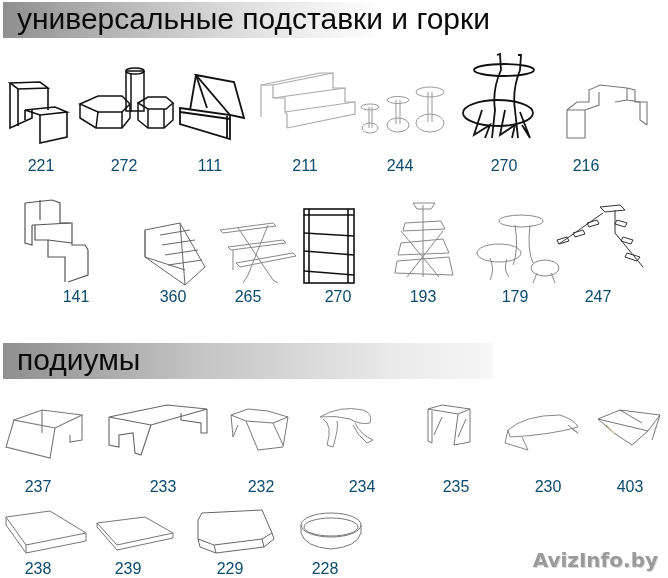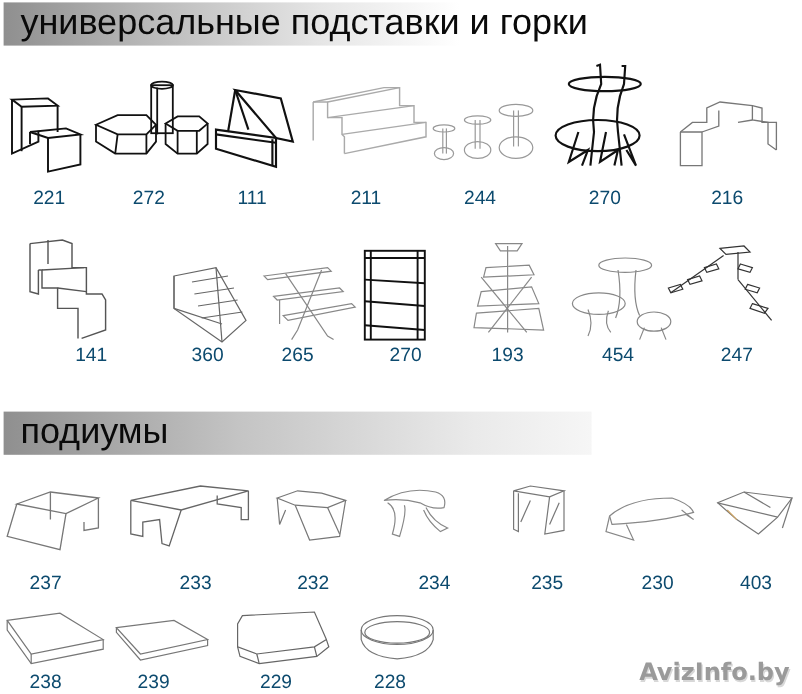--- a/index.html
+++ b/index.html
@@ -133,21 +133,21 @@
 <div class="item" style="left:555px;top:40px;width:100px;height:140px">
   <svg width="100" height="110">
     <g fill="none" stroke="#777" stroke-width="1.1">
       <polyline points="12,70 22,62 34,62 34,50 45,45 72,48 80,50 80,62 92,62 92,85"></polyline>
       <polyline points="12,70 30,70 30,98 12,98 12,70"></polyline>
       <polyline points="30,70 44,65 44,52"></polyline>
       <polyline points="72,48 72,60 85,62 85,80 92,85"></polyline>
       <line x1="72" y1="60" x2="60" y2="62"></line>
     </g>
   </svg>
-  <span class="code" style="left:51px;top:117px">216</span>
+  <span class="code" style="left:31px;top:117px">216</span>
 </div>
 
 <div class="item" style="left:10px;top:195px;width:90px;height:120px">
   <svg width="90" height="100">
     <g fill="none" stroke="#555" stroke-width="1.2">
       <polyline points="15,8 42,5 50,8 50,28 62,28 62,50 75,50 78,55 78,80 58,87"></polyline>
       <polyline points="15,8 15,48 22,50 22,30"></polyline>
       <polyline points="22,30 25,30 25,45 38,45 38,62 55,62 55,87"></polyline>
       <line x1="30" y1="5" x2="30" y2="25"></line>
       <line x1="25" y1="30" x2="60" y2="28"></line>
@@ -221,39 +221,39 @@
   <svg width="90" height="100">
     <g fill="none" stroke="#888" stroke-width="1">
       <ellipse cx="46" cy="26" rx="22" ry="6"></ellipse>
       <path d="M40,30 Q44,55 38,70 M55,30 Q52,55 58,68"></path>
       <ellipse cx="24" cy="58" rx="22" ry="9"></ellipse>
       <path d="M15,63 Q20,75 15,85 M32,64 Q28,75 34,82"></path>
       <ellipse cx="70" cy="73" rx="14" ry="8"></ellipse>
       <path d="M62,78 L58,88 M76,78 L80,88"></path>
     </g>
   </svg>
-  <span class="code" style="left:40px;top:93px">454</span>
+  <span class="code" style="left:40px;top:93px">179</span>
 </div>
 
 <div class="item" style="left:555px;top:195px;width:95px;height:120px">
   <svg width="95" height="100">
     <g fill="none" stroke="#333" stroke-width="1">
       <polygon points="2,45 12,42 14,46 4,49"></polygon>
       <polygon points="18,38 28,35 30,39 20,42"></polygon>
       <polygon points="32,28 42,25 44,29 34,32"></polygon>
       <polygon points="45,12 65,10 70,15 50,17"></polygon>
       <line x1="4" y1="49" x2="48" y2="18"></line>
       <line x1="60" y1="15" x2="60" y2="38"></line>
       <polygon points="62,25 72,28 70,32 60,29"></polygon>
       <polygon points="68,42 78,45 76,49 66,46"></polygon>
       <polygon points="72,58 85,62 82,66 70,62"></polygon>
       <line x1="60" y1="38" x2="88" y2="72"></line>
     </g>
   </svg>
-  <span class="code" style="left:59px;top:93px">247</span>
+  <span class="code" style="left:43px;top:93px">247</span>
 </div>
 
 <div class="section-header h2">
   <span>подиумы</span>
 </div>
 
 <div class="item" style="left:0;top:395px;width:90px;height:100px">
   <svg width="90" height="80">
     <g fill="none" stroke="#777" stroke-width="1.1">
       <polygon points="14,25 42,15 82,20 55,33"></polygon>

